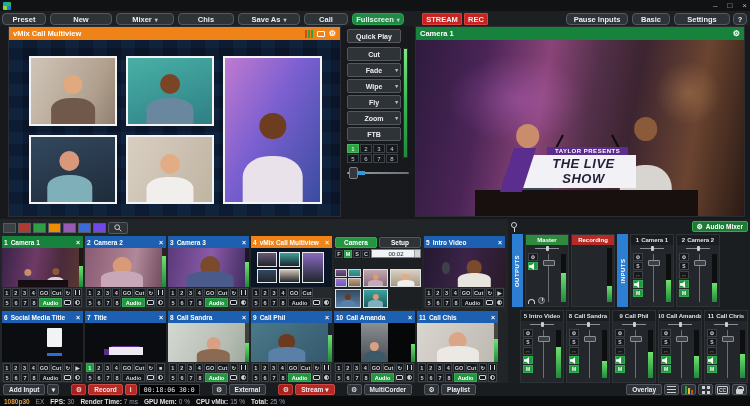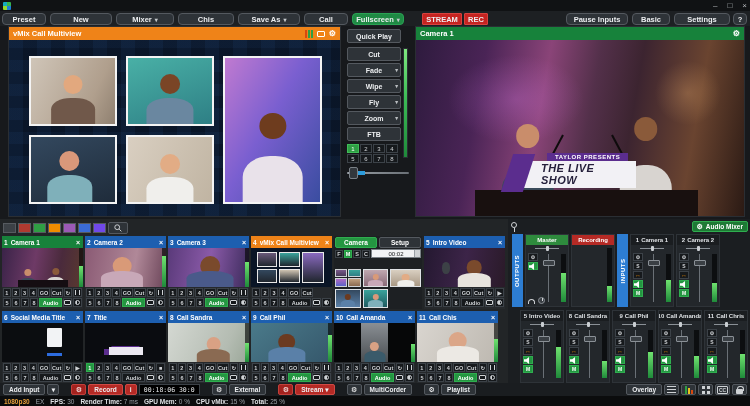--- a/index.html
+++ b/index.html
@@ -53,21 +53,21 @@
   #program .mon-h{background:#17823b;}
   #pgbody{position:absolute;left:0;top:13px;right:0;bottom:0;overflow:hidden;
      background:linear-gradient(100deg,#2e1b3e 0%,#4a2456 20%,#8a4478 38%,#53304a 52%,#3c2430 64%,#6a4430 82%,#2b1a14 100%);}
   #pgbody .glow{position:absolute;left:8%;top:6%;width:45%;height:55%;background:radial-gradient(ellipse,rgba(215,120,230,.30),transparent 65%);}
   #pgbody .lamp{position:absolute;right:6%;top:10%;width:22%;height:40%;background:radial-gradient(ellipse,rgba(255,190,120,.25),transparent 65%);}
   #pgbody .table{position:absolute;left:18%;right:14%;bottom:0;height:15%;background:#18100f;}
   .boom{position:absolute;width:2px;height:34px;background:#0e0b0c;}
 
   #lowerthird{position:absolute;left:32%;bottom:16%;width:45%;}
   .lt-kick{display:inline-block;background:#5b2d8e;color:#fff;font-size:6px;font-weight:bold;letter-spacing:.5px;padding:1px 8px;margin-left:26px;}
-  .lt-main{position:relative;background:#f2f1f5;color:#241f3a;font-size:11px;font-weight:bold;font-style:italic;letter-spacing:.5px;padding:1px 10px 2px 20px;width:78%;}
+  .lt-main{position:relative;background:#f2f1f5;color:#241f3a;font-size:13px;font-weight:bold;font-style:italic;letter-spacing:.5px;padding:1px 10px 2px 20px;width:78%;text-align:center;}
   .lt-main::before{content:"";position:absolute;left:-14px;top:-7px;bottom:-4px;width:22px;background:#5b2d8e;transform:skewX(-18deg);}
 
   
   #transcol{position:absolute;left:345px;top:0;width:66px;height:191px;padding-top:3px;}
   .trbtn{position:relative;width:54px;height:14px;margin:0 0 2px 2px;background:#2e3338;border:1px solid #54595f;border-radius:2px;
         color:#eceef0;font-size:7px;font-weight:bold;display:flex;align-items:center;justify-content:center;}
   .trbtn .dd{position:absolute;right:2px;font-size:5.5px;color:#b9bdc0;}
   #qp{margin-bottom:4px;}
   #trmeter{position:absolute;right:3px;top:22px;width:5px;height:110px;background:#0d0f10;border:1px solid #2a2e33;}
   #trmeter .fill{position:absolute;left:0;right:0;bottom:0;height:100%;background:linear-gradient(#7fe87f,#3dbb57 45%,#1f8a3a);}

